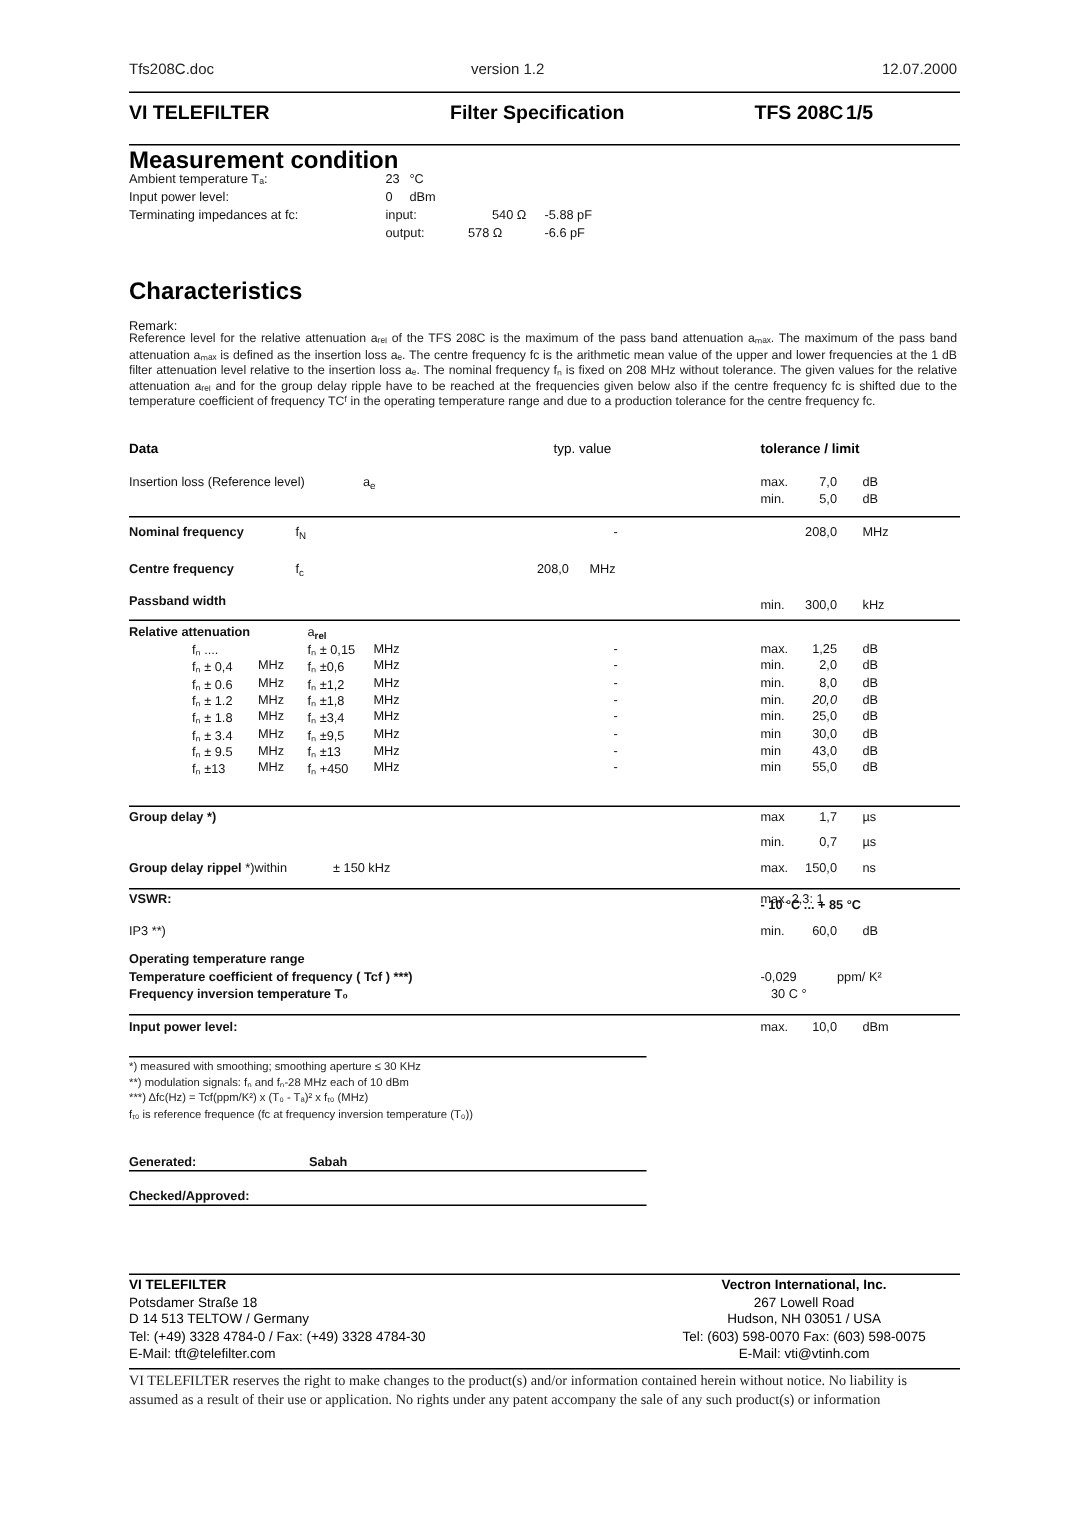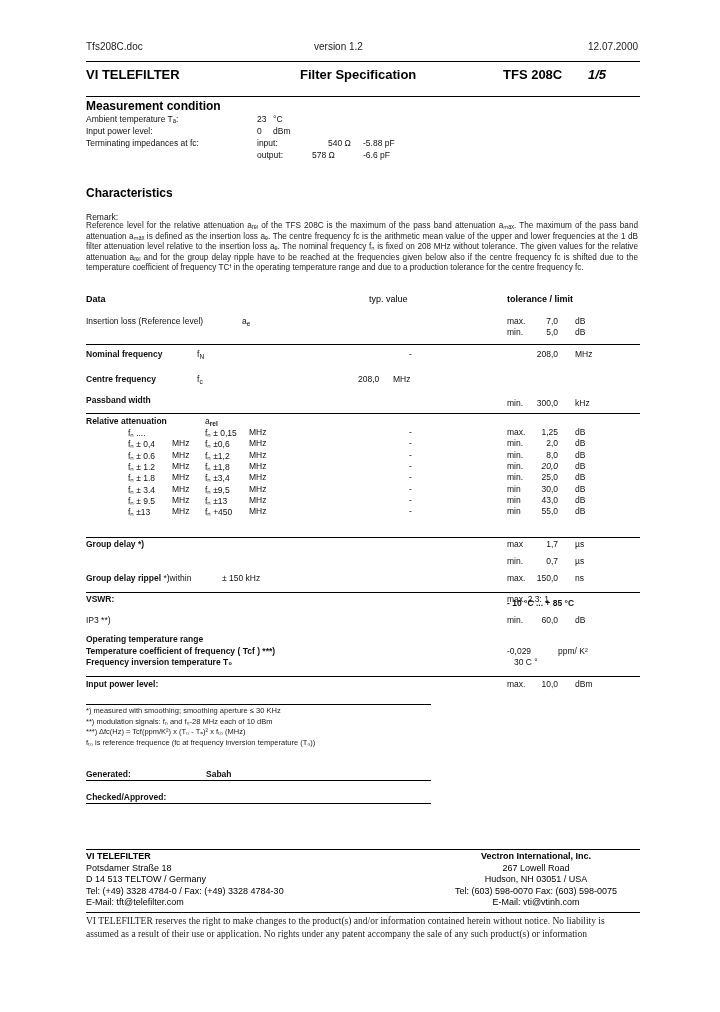--- a/index.html
+++ b/index.html
@@ -4,41 +4,41 @@
 <style>
   html, body { margin:0; padding:0; background:#ffffff; }
   body { width:720px; height:1012px; position:relative; overflow:hidden;
          font-family:"Liberation Sans", sans-serif; color:#000; }
   .a { position:absolute; white-space:nowrap; }
   .s7 { font-size:10px; color:#222; }
   .s8 { font-size:8.5px; color:#111; }
   .s9 { font-size:9px; }
   .b { font-weight:bold; }
   .h1 { font-size:13px; font-weight:bold; }
-  .h2 { font-size:12px; font-weight:bold; }
+  .h2 { font-size:16px; font-weight:bold; }
   .hr { position:absolute; left:86px; width:554px; height:1px; background:#000; }
   .hr2 { position:absolute; height:1px; background:#000; }
   .sub { font-size:6.5px; vertical-align:-2px; }
   .r { text-align:right; }
   .para { position:absolute; left:86px; width:552px; font-size:8.2px; line-height:10.6px; color:#222; text-align:justify; }
   .fn { font-size:7.5px; color:#222; line-height:10.5px; }
   .addr { font-size:9px; line-height:11.6px; }
   .disc { position:absolute; left:86px; width:552px; font-family:"Liberation Serif", serif; font-size:9.5px; line-height:13px; color:#222; }
 </style>
 </head>
 <body>
 
 <div class="a s7" style="left:86px;top:41px;">Tfs208C.doc</div>
 <div class="a s7" style="left:314px;top:41px;">version 1.2</div>
 <div class="a s7" style="left:588px;top:41px;">12.07.2000</div>
 <div class="hr" style="top:61px;"></div>
 <div class="a h1" style="left:86px;top:67px;">VI TELEFILTER</div>
 <div class="a h1" style="left:300px;top:67px;">Filter Specification</div>
 <div class="a h1" style="left:503px;top:67px;">TFS 208C</div>
-<div class="a h1" style="left:588px;top:67px;font-style:italic;">1/5</div>
+<div class="a h1" style="left:564px;top:67px;">1/5</div>
 
 <div class="hr" style="top:96px;"></div>
 <div class="a h2" style="left:86px;top:99px;">Measurement condition</div>
 <div>
   <div class="a s8" style="left:86px;top:114px;">Ambient temperature Tₐ:</div>
   <div class="a s8" style="left:257px;top:114px;">23</div>
   <div class="a s8" style="left:273px;top:114px;">°C</div>
   <div class="a s8" style="left:86px;top:126px;">Input power level:</div>
   <div class="a s8" style="left:257px;top:126px;">0</div>
   <div class="a s8" style="left:273px;top:126px;">dBm</div>

